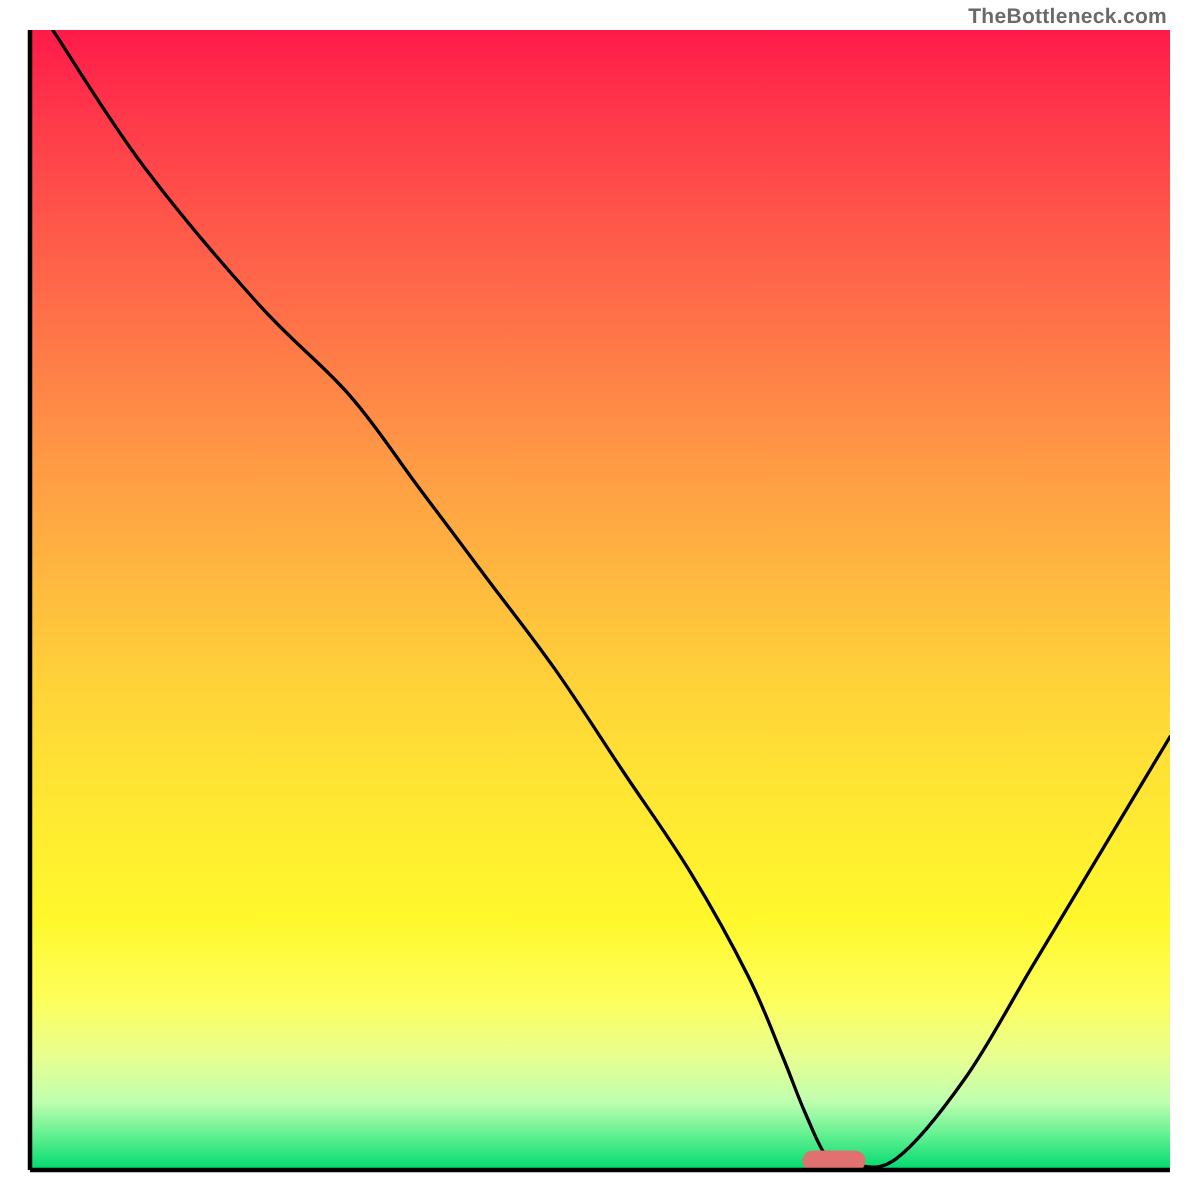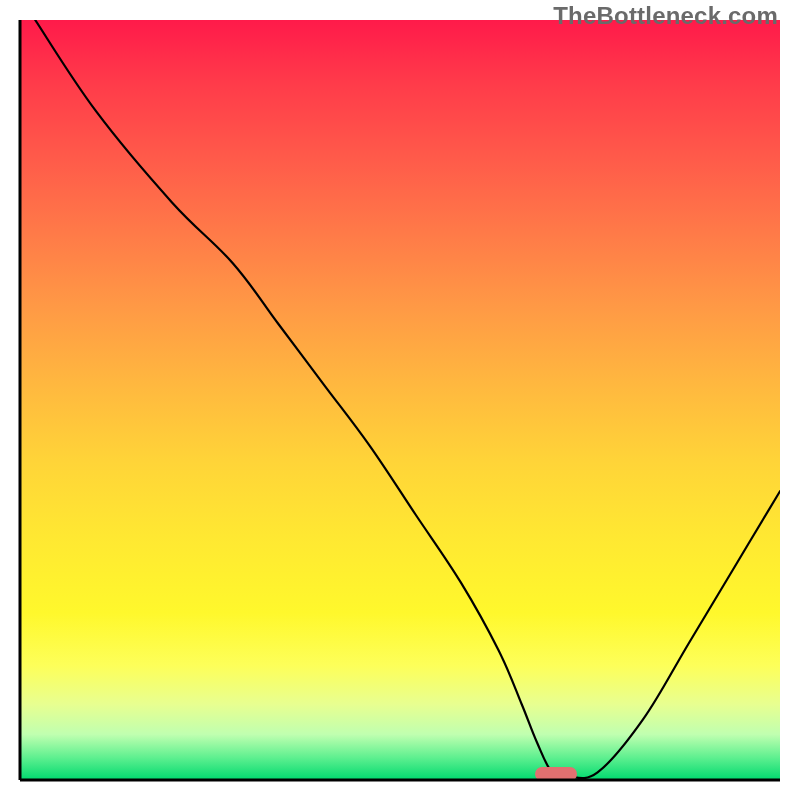--- a/index.html
+++ b/index.html
@@ -52,21 +52,21 @@
     top: 20px;
     width: 760px;
     height: 760px;
     pointer-events: none;
   }
   .watermark {
     position: absolute;
     top: 2px;
     right: 22px;
     font-family: Arial, Helvetica, sans-serif;
-    font-size: 24px;
+    font-size: 14px;
     font-weight: 600;
     color: #6a6a6a;
     letter-spacing: 0.2px;
     margin-left: 21px;
   }
   .marker {
     position: absolute;
     width: 42px;
     height: 14px;
     border-radius: 7px;

